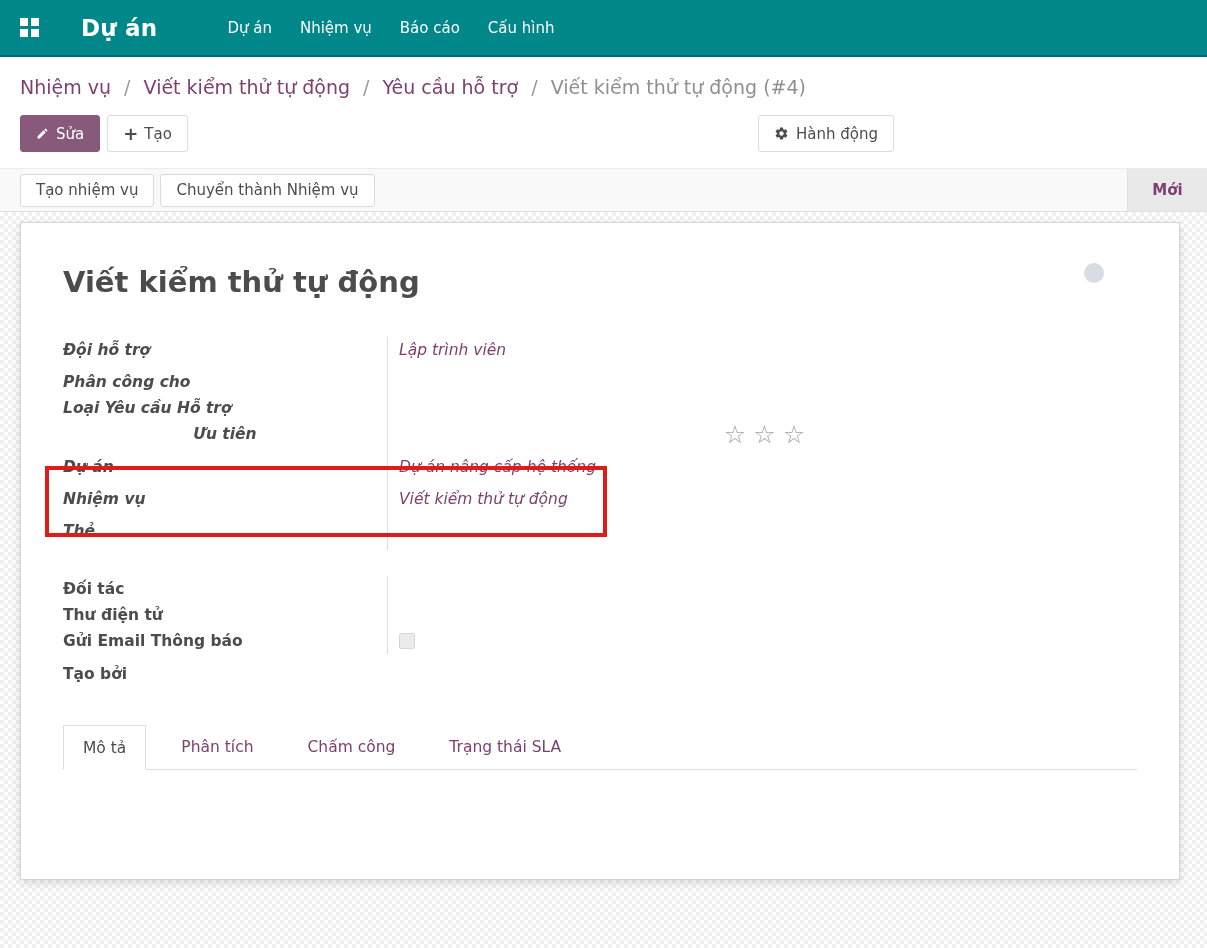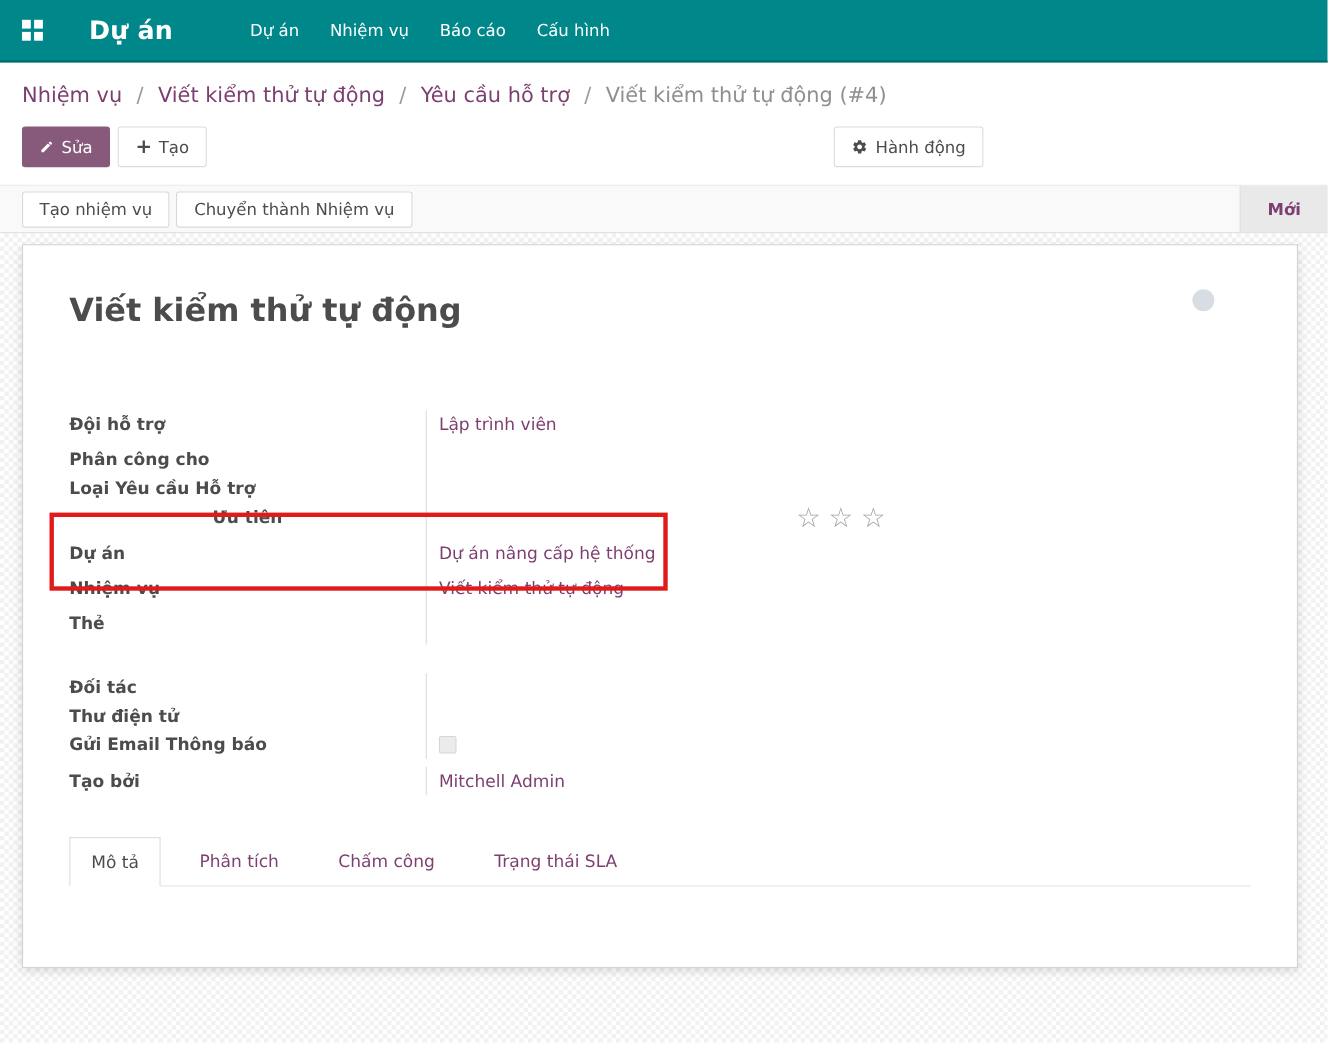--- a/index.html
+++ b/index.html
@@ -78,30 +78,30 @@
   }
   .sheet-head { position: relative; height: 44px; }
   .sheet-title { font-size: 29px; line-height: 42px; font-weight: bold; color: #4c4c4c; }
   .kanban-dot {
     position: absolute; right: 33px; top: 2px; width: 20px; height: 20px;
     border-radius: 50%; background: #d7dde2;
   }
 
   
   .fgroup { width: 100%; }
-  .fgroup-1 { margin-top: 68px; }
+  .fgroup-1 { margin-top: 32px; font-style: italic; }
   .fgroup-2 { margin-top: 26px; }
   .frow { display: flex; line-height: 26px; font-size: 15.5px; }
   .frow label { flex: 0 0 324px; font-weight: bold; color: #4c4c4c; }
   .fval { flex: 1; border-left: 1px solid #ddd; padding-left: 11px; min-height: 26px; }
   .fval a { color: #7c3f70; text-decoration: none; cursor: pointer; }
   .h32 { height: 32px; }
   .h26 { height: 26px; }
   .h33 { height: 33px; text-align: center; }
-  .mt7 { margin-top: 7px; }
+  .mt7 { margin-top: 7px; flex-direction: column; }
   .stars { letter-spacing: 7px; font-size: 25px; color: #a3a3a3; line-height: 28px; cursor: pointer; }
   .checkbox {
     display: inline-block; width: 16px; height: 16px; margin-top: 5px;
     background: #ebebeb; border: 1px solid #d6d6d6; border-radius: 2px; cursor: pointer;
   }
 
   
   .notebook { margin-top: 38px; }
   .tab-strip { display: flex; border-bottom: 1px solid #ddd; height: 45px; }
   .tab {

